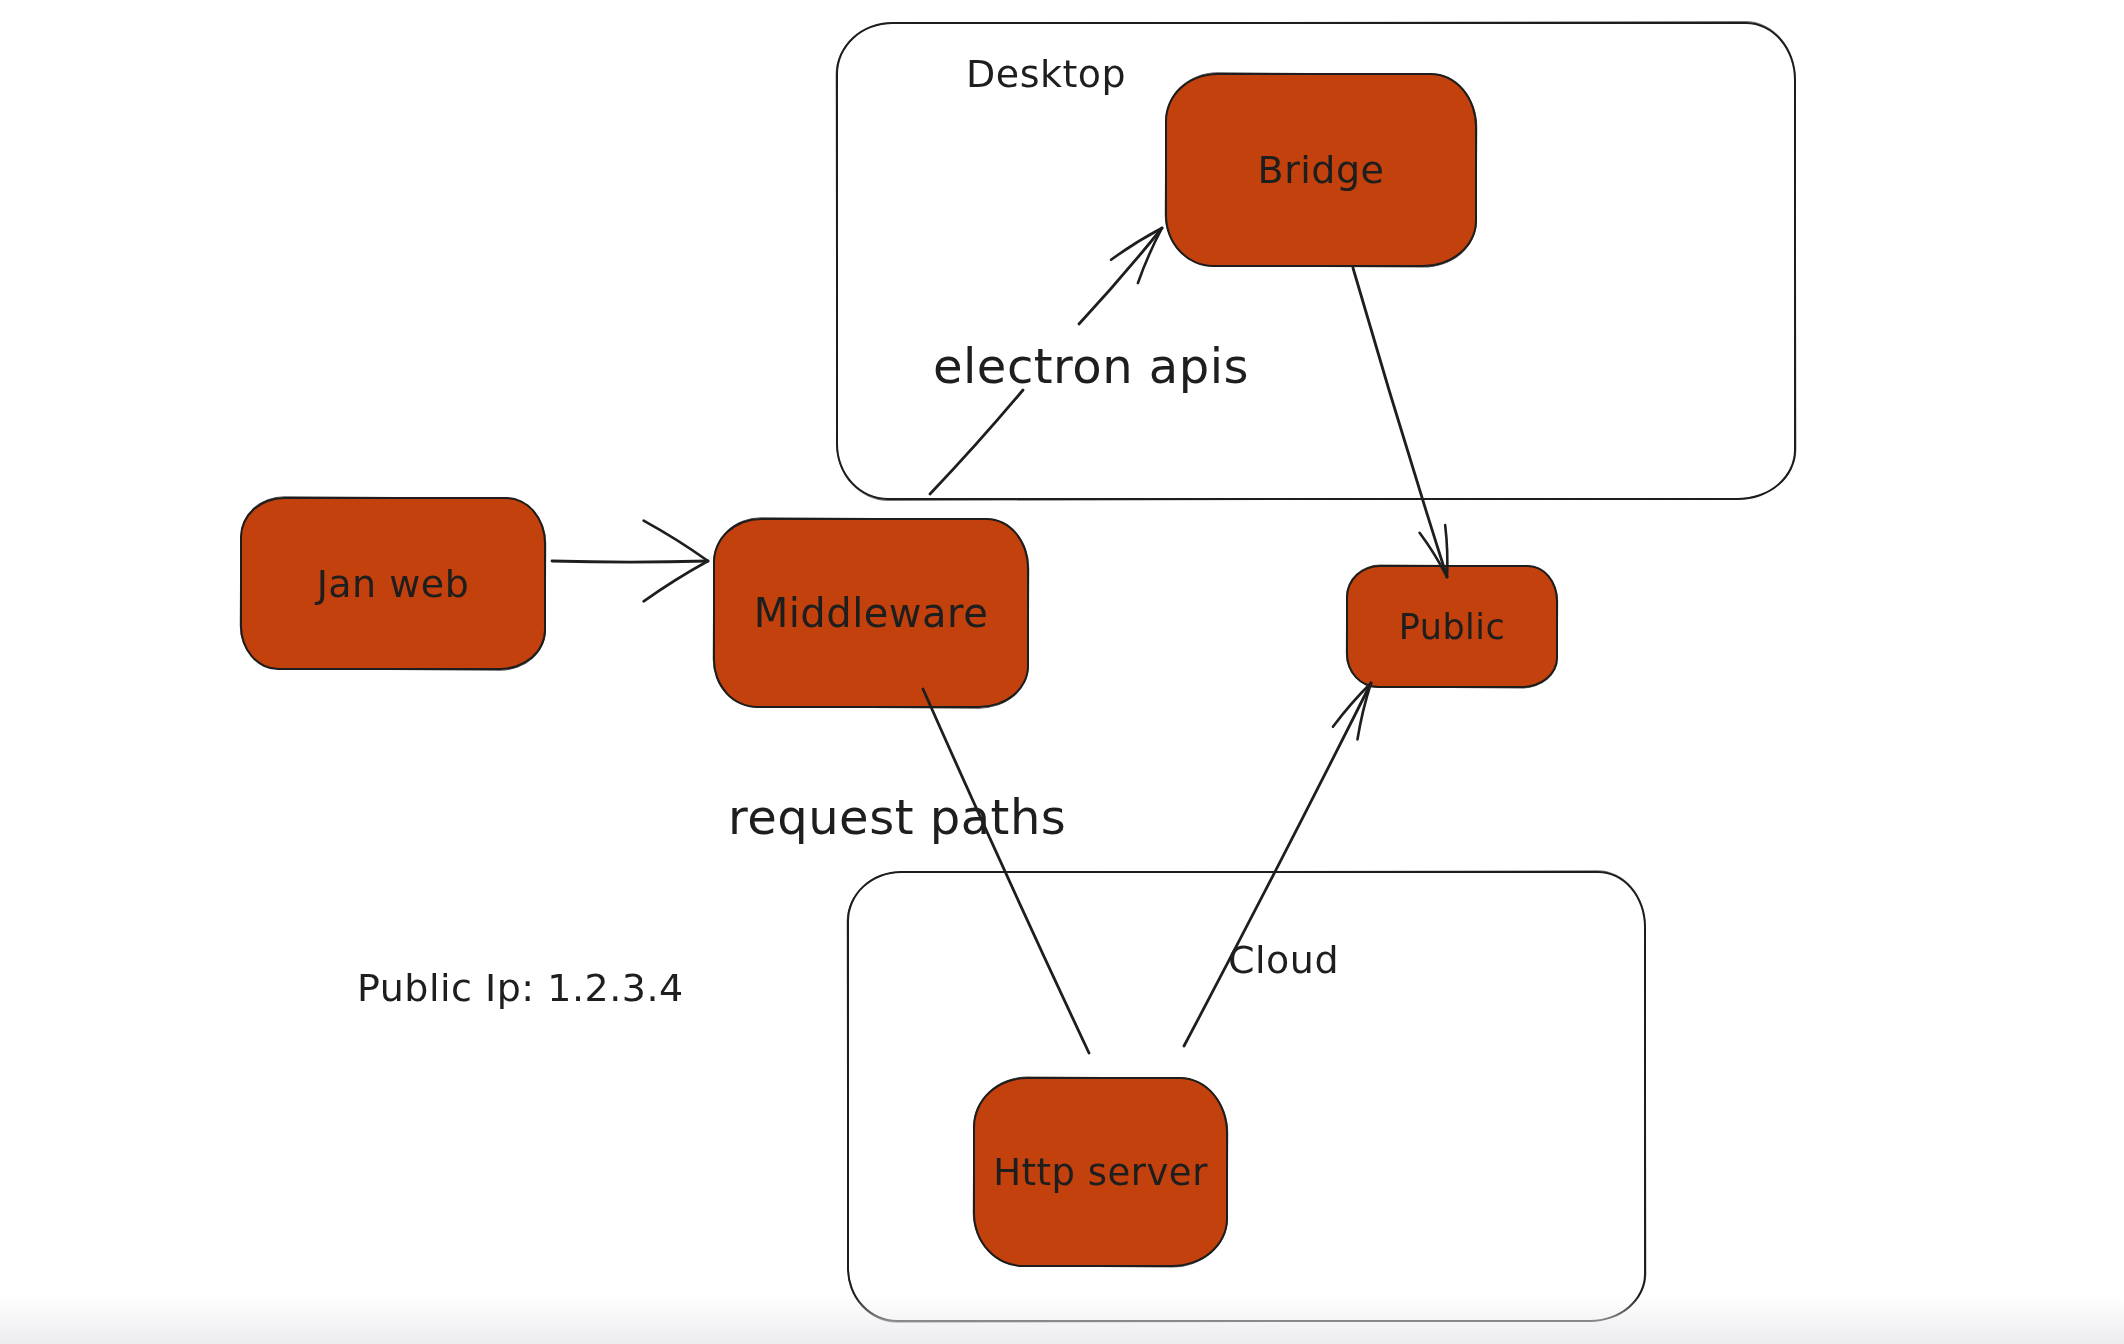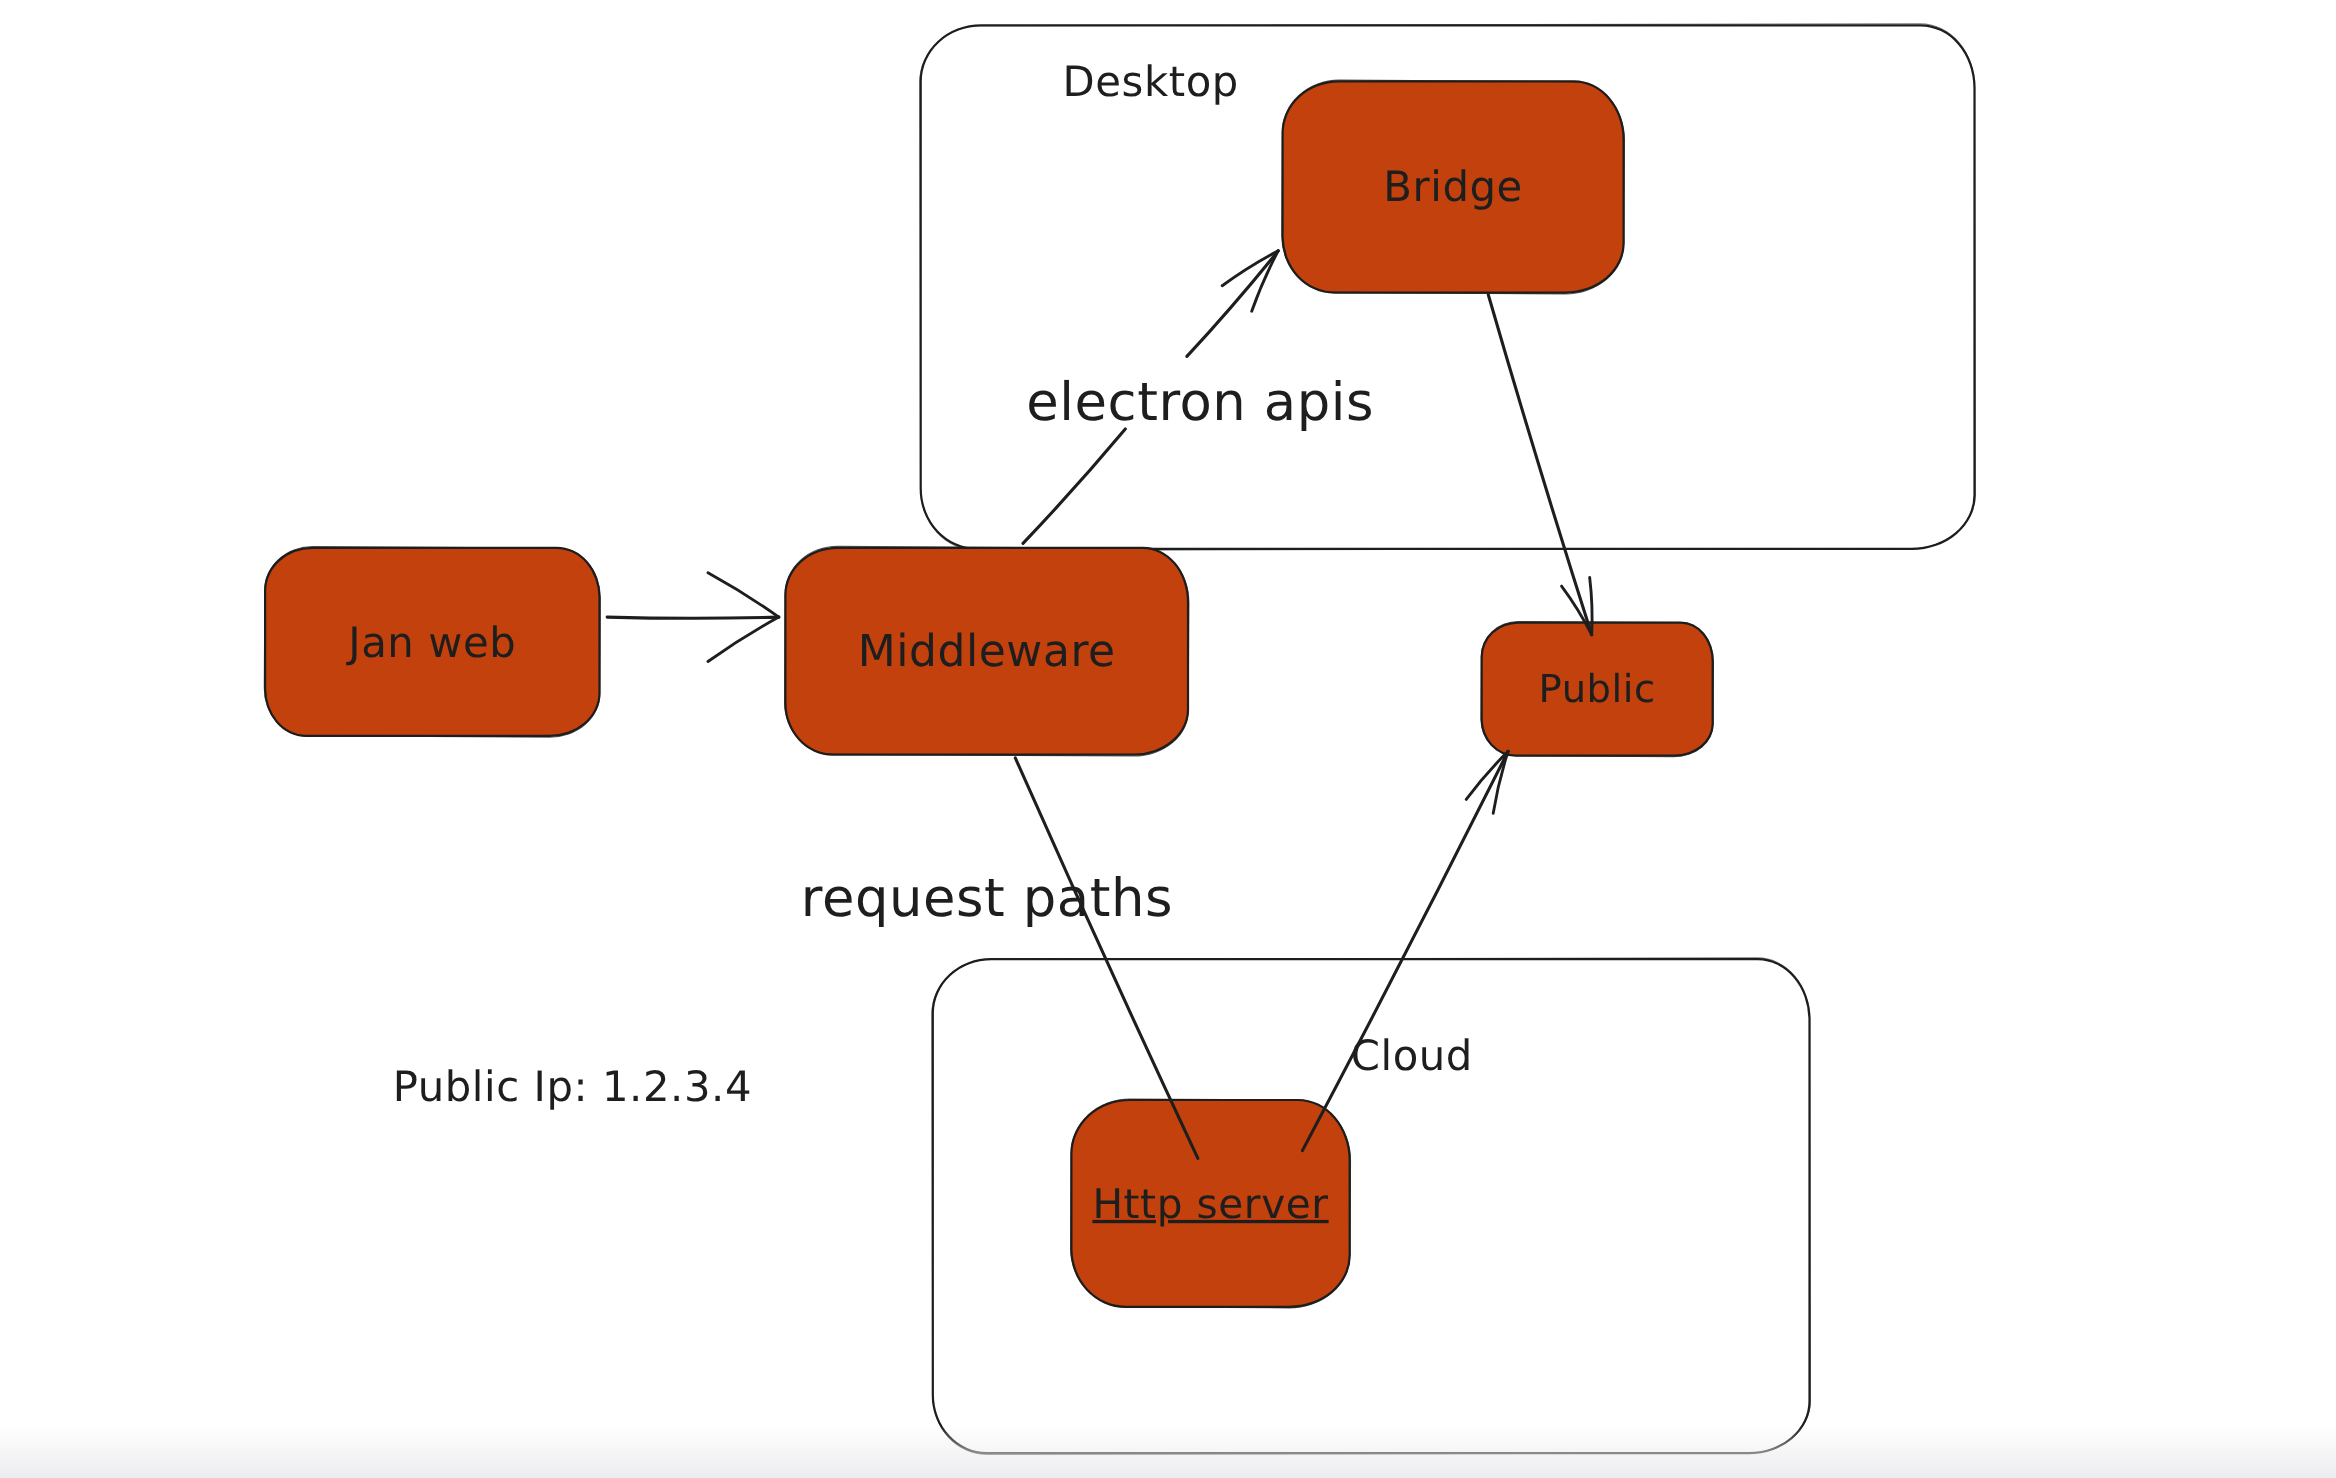--- a/index.html
+++ b/index.html
@@ -44,24 +44,24 @@
     pointer-events:none;
   }
   .node-label{white-space:nowrap;letter-spacing:.5px;}
   .floating-label{
     position:absolute;z-index:4;white-space:nowrap;letter-spacing:.5px;
   }
   
   #desktop{left:836px;top:22px;width:960px;height:478px;border-radius:56px 50px 58px 52px / 52px 58px 50px 56px;}
   #cloud{left:847px;top:871px;width:799px;height:451px;border-radius:54px 48px 56px 50px / 50px 56px 48px 54px;}
   #jan-web{left:240px;top:475px;width:306px;height:173px;border-radius:44px 40px 46px 38px / 40px 46px 40px 44px;margin-top:22px;}
-  #middleware{left:713px;top:497px;width:368px;height:190px;border-radius:48px 42px 50px 44px / 44px 50px 42px 48px;}
+  #middleware{left:713px;top:518px;width:316px;height:190px;border-radius:48px 42px 50px 44px / 44px 50px 42px 48px;}
   #bridge{left:1165px;top:73px;width:312px;height:194px;border-radius:52px 46px 54px 48px / 48px 54px 46px 52px;}
   #plugins{left:1346px;top:565px;width:212px;height:123px;border-radius:34px 30px 36px 32px / 32px 36px 30px 34px;}
-  #http-server{left:973px;top:999px;width:255px;height:190px;border-radius:54px 48px 56px 50px / 50px 56px 48px 54px;text-decoration:underline;}
+  #http-server{left:973px;top:1077px;width:255px;height:190px;border-radius:54px 48px 56px 50px / 50px 56px 48px 54px;}
 
   #jan-web .node-label{font-size:38px;}
   #middleware .node-label{font-size:40px;}
   #bridge .node-label{font-size:38px;}
   #plugins .node-label{font-size:35px;}
   #http-server .node-label{font-size:37px;}
 
   #desktop-label{left:966px;top:52px;font-size:38px;text-align:center;}
   #cloud-label{left:1228px;top:938px;font-size:38px;}
   #electron-apis-label{left:933px;top:338px;font-size:48px;}

